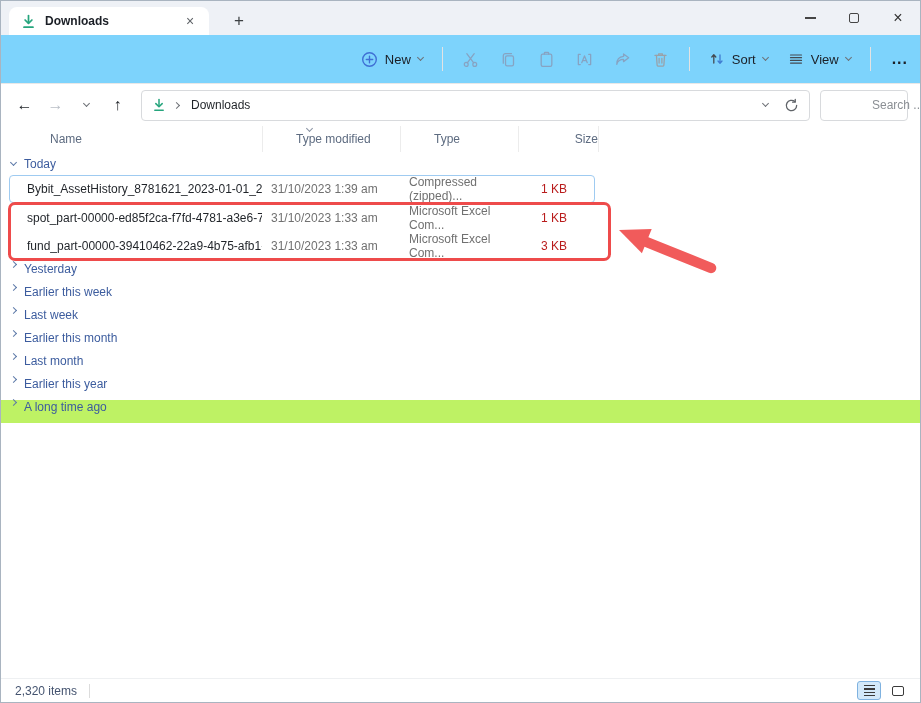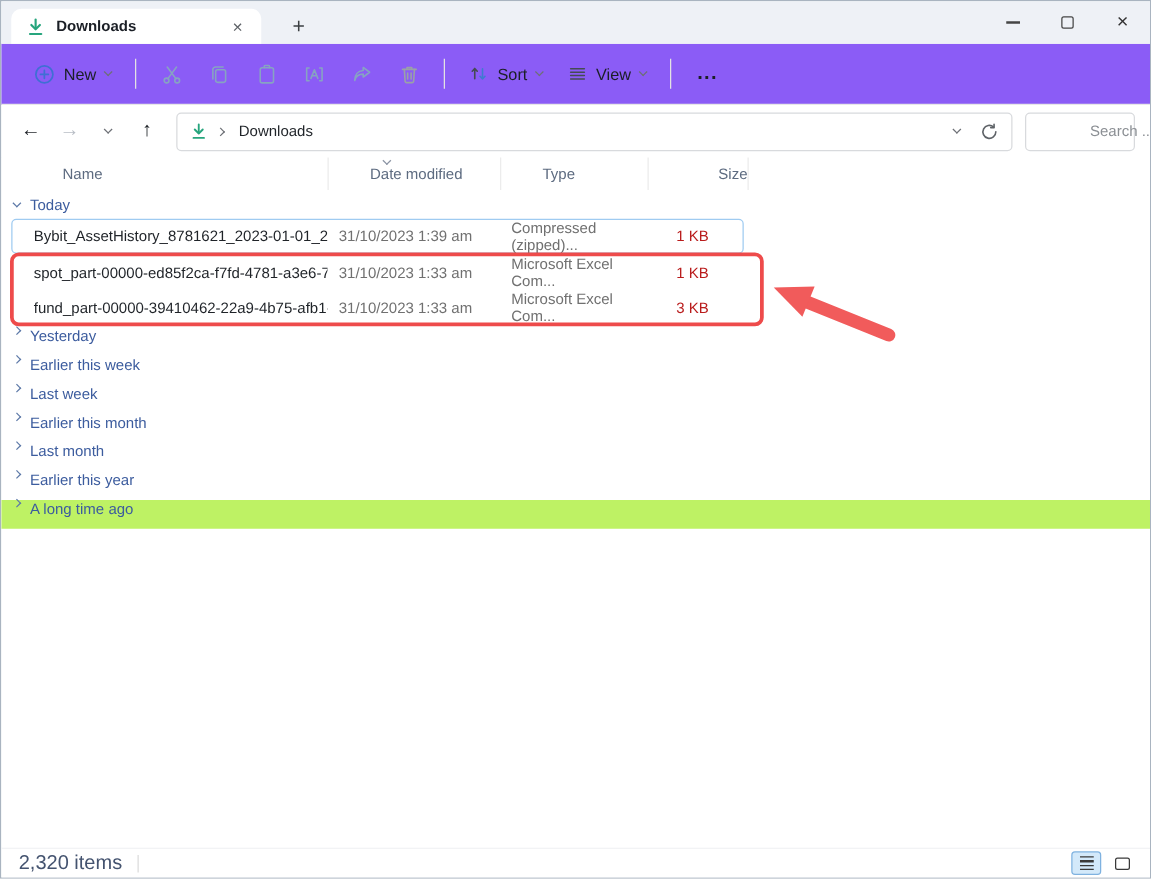--- a/index.html
+++ b/index.html
@@ -20,22 +20,22 @@
   .tab-close { margin-left: auto; color: #5f6368; font-size: 14px; font-weight: normal;
     width: 18px; height: 18px; display:flex; align-items:center; justify-content:center; border-radius:4px;}
   .newtab-btn { position: absolute; left: 226px; top: 8px; width: 24px; height: 24px;
     display:flex; align-items:center; justify-content:center; font-size: 17px; color: #3c4043; }
   .win-controls { position: absolute; right: 0; top: 0; height: 34px; display: flex; }
   .win-btn { width: 44px; height: 34px; display: flex; align-items: center; justify-content: center; color: #3b3b3b; }
   .min-glyph { width: 11px; height: 1.4px; background: #454545; }
   .max-glyph { width: 10px; height: 10px; border: 1.2px solid #454545; border-radius: 2px; }
   .close-glyph { font-size: 16px; line-height: 1; color: #333; }
   
-  .toolbar { height: 49px; background: #8b5cf6; border-bottom: 1px solid #e8e8e8;
-    display: flex; align-items: center; padding-left: 16px; font-size: 13px; }
+  .toolbar { height: 49px; background: #7dd3fc; border-bottom: 1px solid #e8e8e8;
+    display: flex; align-items: center; padding-left: 16px; font-size: 13px; justify-content: flex-end; }
   .tb-new { display: flex; align-items: center; gap: 7px; padding: 6px 10px; border-radius: 4px; color: #1b1f26; }
   .tb-divider { width: 1px; height: 24px; background: #e3e3e3; margin: 0 9px; }
   .tb-icon-btn { width: 38px; height: 36px; display: flex; align-items: center; justify-content: center; border-radius: 4px; }
   .tb-group { display: flex; align-items: center; gap: 7px; padding: 6px 10px; border-radius: 4px; color: #1b1f26; }
   .tb-more { padding: 0 12px; font-size: 16px; font-weight: bold; letter-spacing: 1px; color: #1b1f26; }
   .chev { display: inline-block; width: 5px; height: 5px;
     border-right: 1.4px solid #6d7076; border-bottom: 1.4px solid #6d7076; }
   .chev.down { transform: rotate(45deg); margin-top: -3px; }
   .chev.right { transform: rotate(-45deg); }
   
@@ -78,21 +78,21 @@
   .coll-groups { position: absolute; top: 136px; left: 0; width: 100%; }
   .coll-group { height: 23px; display: flex; align-items: flex-start; gap: 8px; padding-left: 10px; color: #3c5c9e; }
   .coll-group .chev { border-color: #5d79a8; }
   .coll-group.hl { background: #bef264; }
   
   .anno-box { position: absolute; left: 7px; top: 76px; width: 603px; height: 59px;
     border: 3px solid #ee4b4b; border-radius: 7px; pointer-events: none; }
   .anno-arrow { position: absolute; left: 612px; top: 96px; pointer-events: none; }
   
   .statusbar { height: 24px; border-top: 1px solid #eef0f2; display: flex; align-items: center;
-    padding: 0 10px 0 14px; font-size: 16px; color: #44536f; background: #fff; }
+    padding: 0 10px 0 14px; font-size: 12px; color: #44536f; background: #fff; }
   .sb-divider { width: 1px; height: 14px; background: #dcdcdc; margin-left: 12px; }
   .sb-views { margin-left: auto; display: flex; gap: 5px; }
   .sb-view-btn { width: 24px; height: 19px; display: flex; align-items: center; justify-content: center; border-radius: 3px; border: 1px solid transparent; }
   .sb-view-btn.active { background: #d3e9fa; border-color: #7fb2e0; }
   .lines-glyph { display: flex; flex-direction: column; gap: 2px; }
   .lines-glyph span { width: 11px; height: 1.3px; background: #3a3a3a; }
   .rect-glyph { width: 12px; height: 10px; border: 1.4px solid #3a3a3a; border-radius: 2px; }
   svg { display: block; }
 </style>
 </head>
@@ -236,21 +236,21 @@
   </div>
 
   <div class="content">
 
     <div class="col-headers">
       <div class="col-h name">
         <span class="lbl">Name</span>
       </div>
       <div class="col-h date">
         <span class="sort-chev"></span>
-        <span class="lbl">Date modified</span>
+        <span class="lbl">Type modified</span>
       </div>
       <div class="col-h type">
         <span class="lbl">Type</span>
       </div>
       <div class="col-h size">
         <span class="lbl">Size</span>
       </div>
     </div>
 
     <div class="group-row" style="top:26px;">

